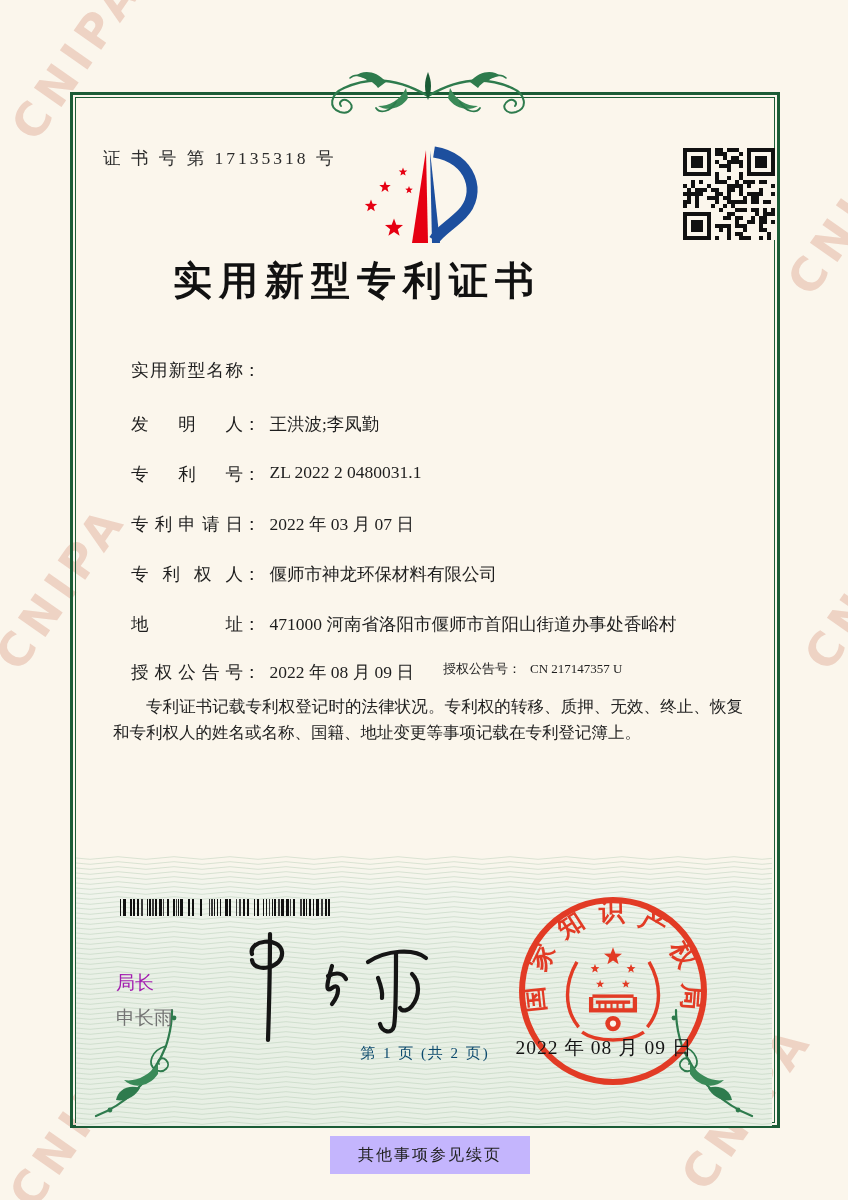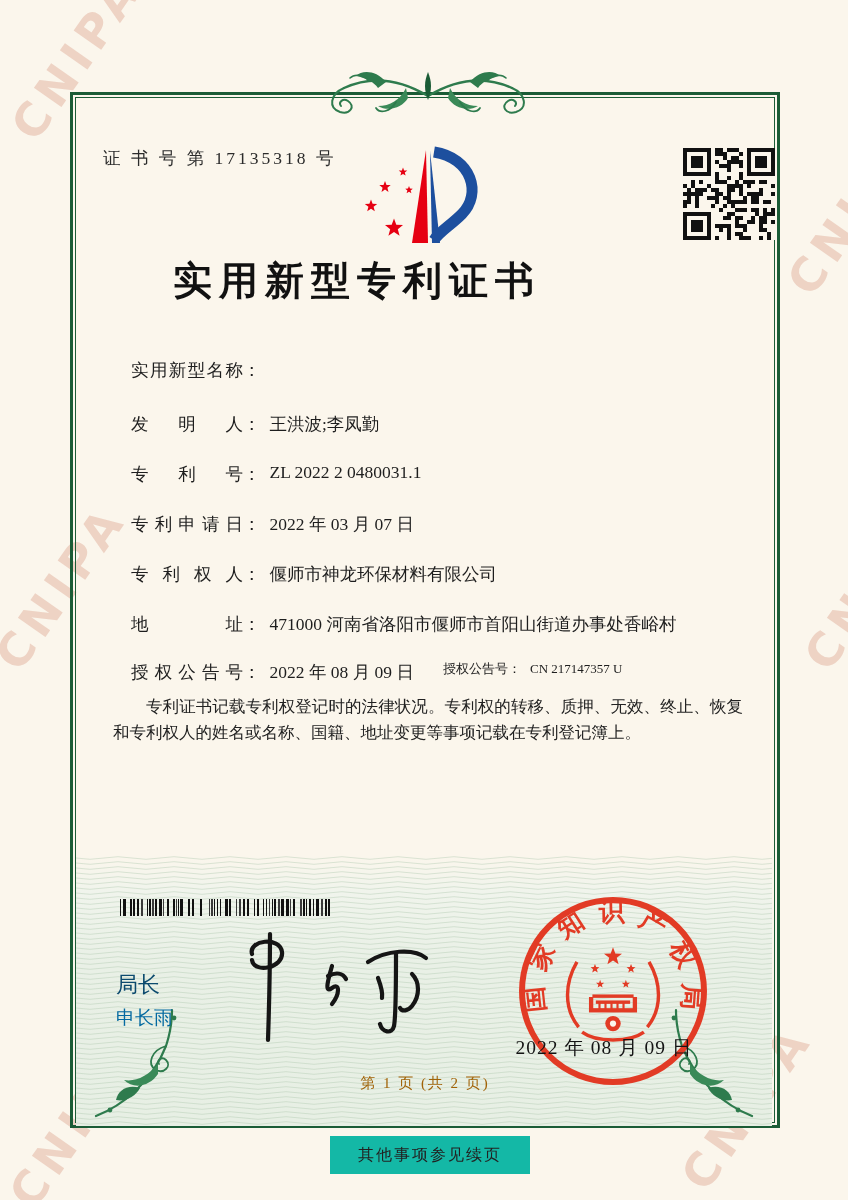--- a/index.html
+++ b/index.html
@@ -38,32 +38,32 @@
     text-align:center; font-size:39px; font-weight:bold; letter-spacing:7px;
     color:#111;
   }
   .field-row { position:absolute; left:131px; z-index:3; display:flex; align-items:flex-start; font-size:17.5px; color:#1e1e1e; white-space:nowrap; }
   .field-label { display:inline-block; width:112px; text-align:justify; text-align-last:justify; }
   .field-colon { margin-right:9px; }
   .grant-no { position:absolute; left:443px; z-index:3; display:flex; align-items:baseline; font-size:13px; color:#1e1e1e; white-space:nowrap; }
   .paras { position:absolute; left:113px; top:694px; width:630px; z-index:3; }
   .paras p { font-size:16.5px; line-height:26px; text-indent:2em; color:#222; text-align:justify; }
   .barcode { position:absolute; left:120px; top:899px; z-index:3; }
-  .signer-title { position:absolute; left:116px; top:970px; z-index:3; font-size:22px; font-family:Liberation Mono, monospace; color:#0c4a6e; }
-  .signer-name  { position:absolute; left:116px; top:1005px; z-index:3; font-size:19px; font-family:"Liberation Sans","DejaVu Sans",sans-serif; color:#0369a1; }
+  .signer-title { position:absolute; left:116px; top:970px; z-index:3; font-size:19px; font-family:Liberation Mono, monospace; color:#a21caf; }
+  .signer-name  { position:absolute; left:116px; top:1005px; z-index:3; font-size:19px; font-family:"Liberation Sans","DejaVu Sans",sans-serif; color:#737373; }
   .signature { position:absolute; left:228px; top:928px; z-index:3; }
   .seal { position:absolute; left:503px; top:888px; z-index:5; }
   .seal-date {
     position:absolute; left:497px; top:1034px; width:214px; z-index:6;
     text-align:center; font-size:19.5px; letter-spacing:1px; color:#141414;
   }
-  .page-no { position:absolute; left:70px; top:1074px; width:710px; z-index:3; text-align:center; font-size:15px; color:#a16207; letter-spacing:2px; }
+  .page-no { position:absolute; left:70px; top:1044px; width:710px; z-index:3; text-align:center; font-size:15px; color:#0c4a6e; letter-spacing:2px; }
   .note-box {
     position:absolute; left:330px; top:1136px; width:200px; height:38px; z-index:2;
-    background:#14b8a6; text-align:center; line-height:38px; font-size:16px;
+    background:#c4b5fd; text-align:center; line-height:38px; font-size:16px;
     letter-spacing:2px; color:#222;
   }
 </style>
 </head>
 <body>
 
 <div class="wm" style="left:-18px;top:30px">CNIPA</div>
 <div class="wm" style="left:758px;top:185px">CNIPA</div>
 <div class="wm" style="left:775px;top:560px">CNIPA</div>
 <div class="wm" style="left:-34px;top:560px">CNIPA</div>

